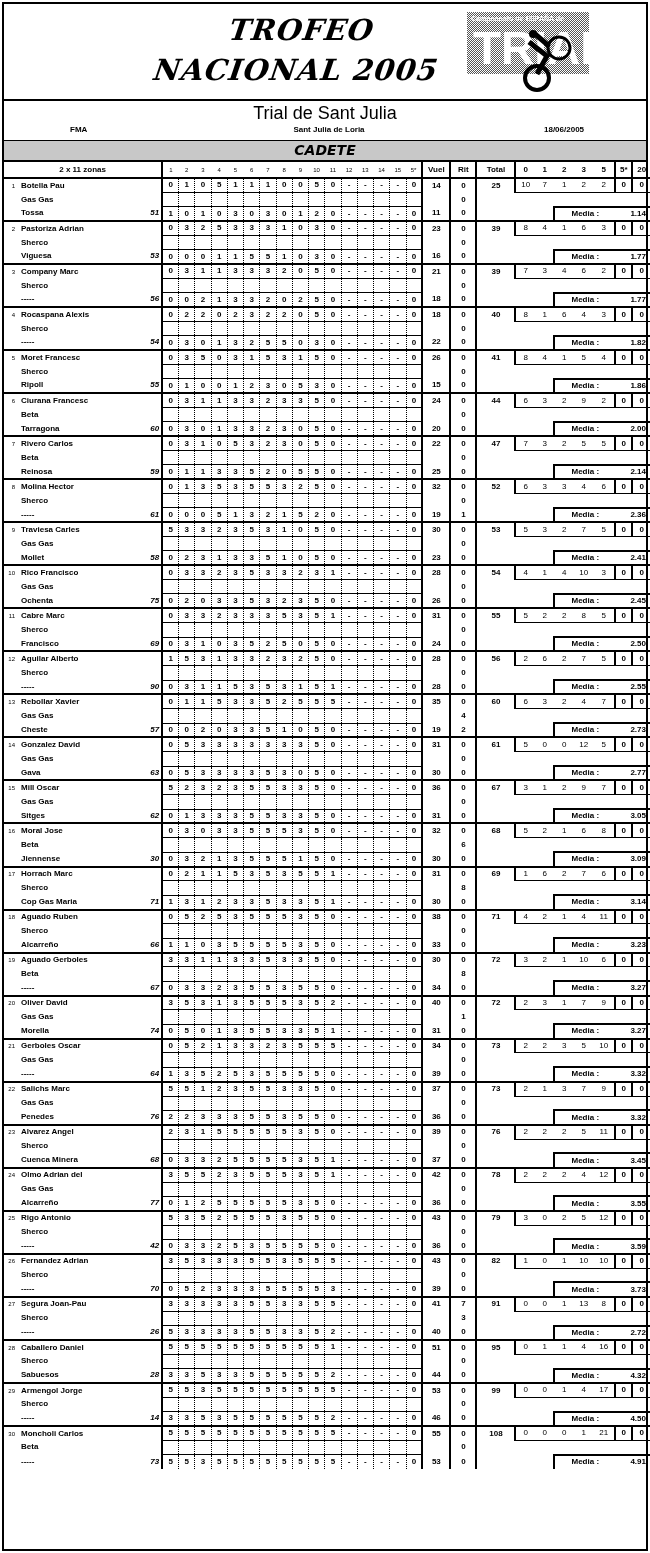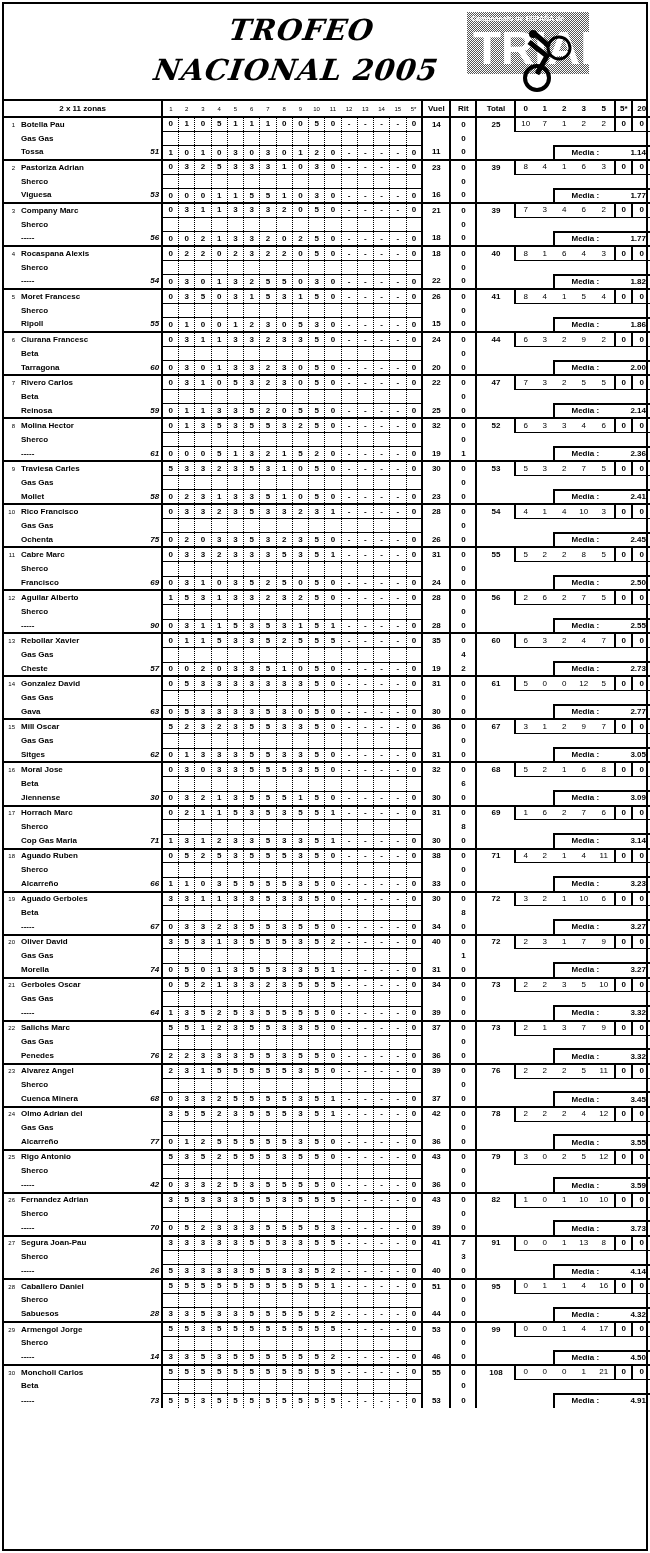--- a/index.html
+++ b/index.html
@@ -43,21 +43,30 @@
       <rect x="0" y="0" width="122" height="62" fill="url(#dots)"></rect>
       <text x="4" y="9" font-size="7" font-weight="bold" fill="#fff" font-family="Liberation Sans, sans-serif">Campeonato de ESPAÑA de</text>
       <text x="6" y="52" font-size="46" font-weight="bold" fill="#fff" font-family="Liberation Sans, sans-serif">TRIAL</text>
       <circle cx="70" cy="66" r="12" fill="none" stroke="#000" stroke-width="4"></circle>
       <circle cx="92" cy="36" r="11" fill="none" stroke="#000" stroke-width="3"></circle>
       <path d="M62 30 L80 44 L70 62 M68 22 L82 34" stroke="#000" stroke-width="5" fill="none"></path>
       <circle cx="66" cy="22" r="4" fill="#000"></circle>
     </svg>
   </div>
 
+  <div class="event">
+    <div class="event-title">Trial de Sant Julia</div>
+    <div class="event-meta">
+      <span style="left:66px">FMA</span>
+      <span style="left:250px;width:150px;text-align:center">Sant Julia de Loria</span>
+      <span style="left:540px">18/06/2005</span>
+    </div>
+  </div>
 
+  <div class="category">CADETE</div>
 
   <table id="results">
     <colgroup>
       <col style="width:12px">
         <col style="width:112px">
         <col style="width:22px">
       <col style="width:15px">
         <col style="width:15px">
         <col style="width:15px">
         <col style="width:15px">
@@ -2238,21 +2247,21 @@
           <td class="z">2</td>
           <td class="z">-</td>
           <td class="z">-</td>
           <td class="z">-</td>
           <td class="z">-</td>
           <td class="z">0</td>
           <td class="b-l">40</td>
           <td class="b-l">0</td>
           <td class="b-l" colspan="3"></td>
           <td colspan="3" style="border-left: 2px solid rgb(0, 0, 0); border-top: 2px solid rgb(0, 0, 0);">Media :</td>
-          <td colspan="2" class="media" style="border-top: 2px solid rgb(0, 0, 0);">4.14</td>
+          <td colspan="2" class="media" style="border-top: 2px solid rgb(0, 0, 0);">2.72</td>
         </tr>
         <tr class="blk-top">
           <td class="c-idx">28</td>
           <td class="c-name" colspan="2">Caballero Daniel</td>
           <td class="z b-l" style="border-bottom: 1px solid rgb(0, 0, 0);">5</td>
           <td class="z" style="border-bottom: 1px solid rgb(0, 0, 0);">5</td>
           <td class="z" style="border-bottom: 1px solid rgb(0, 0, 0);">5</td>
           <td class="z" style="border-bottom: 1px solid rgb(0, 0, 0);">5</td>
           <td class="z" style="border-bottom: 1px solid rgb(0, 0, 0);">5</td>
           <td class="z" style="border-bottom: 1px solid rgb(0, 0, 0);">5</td>

